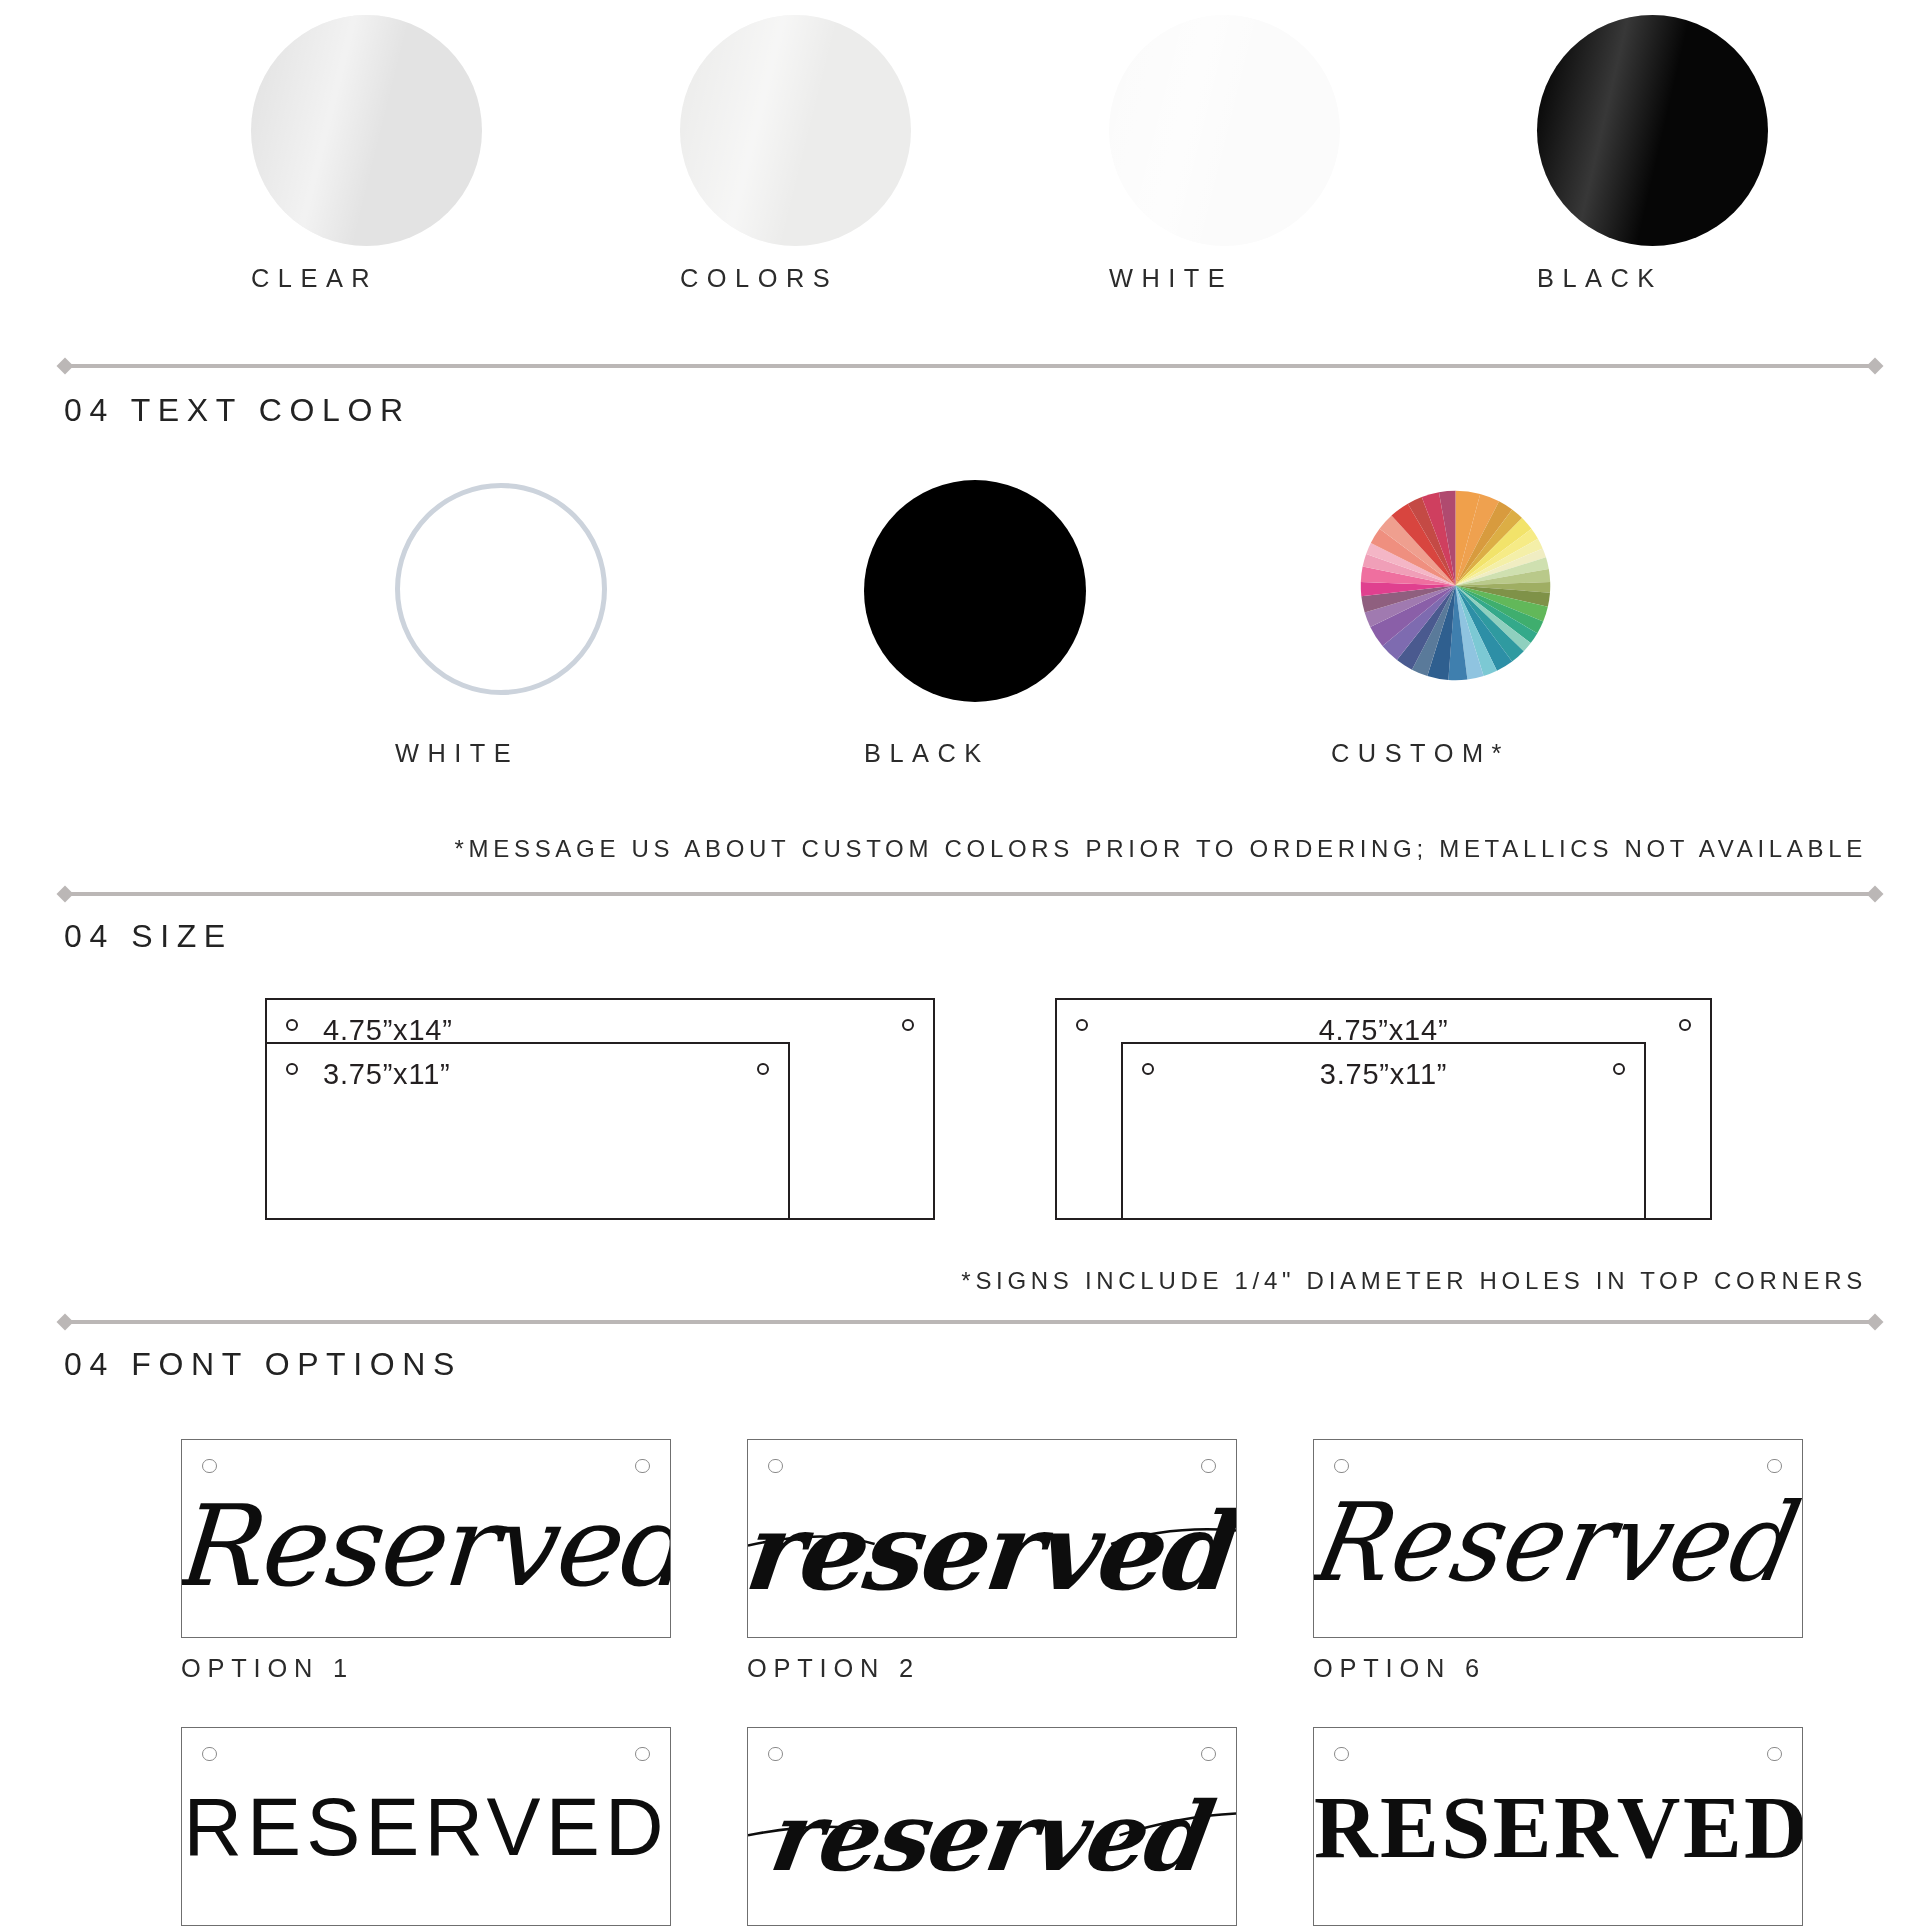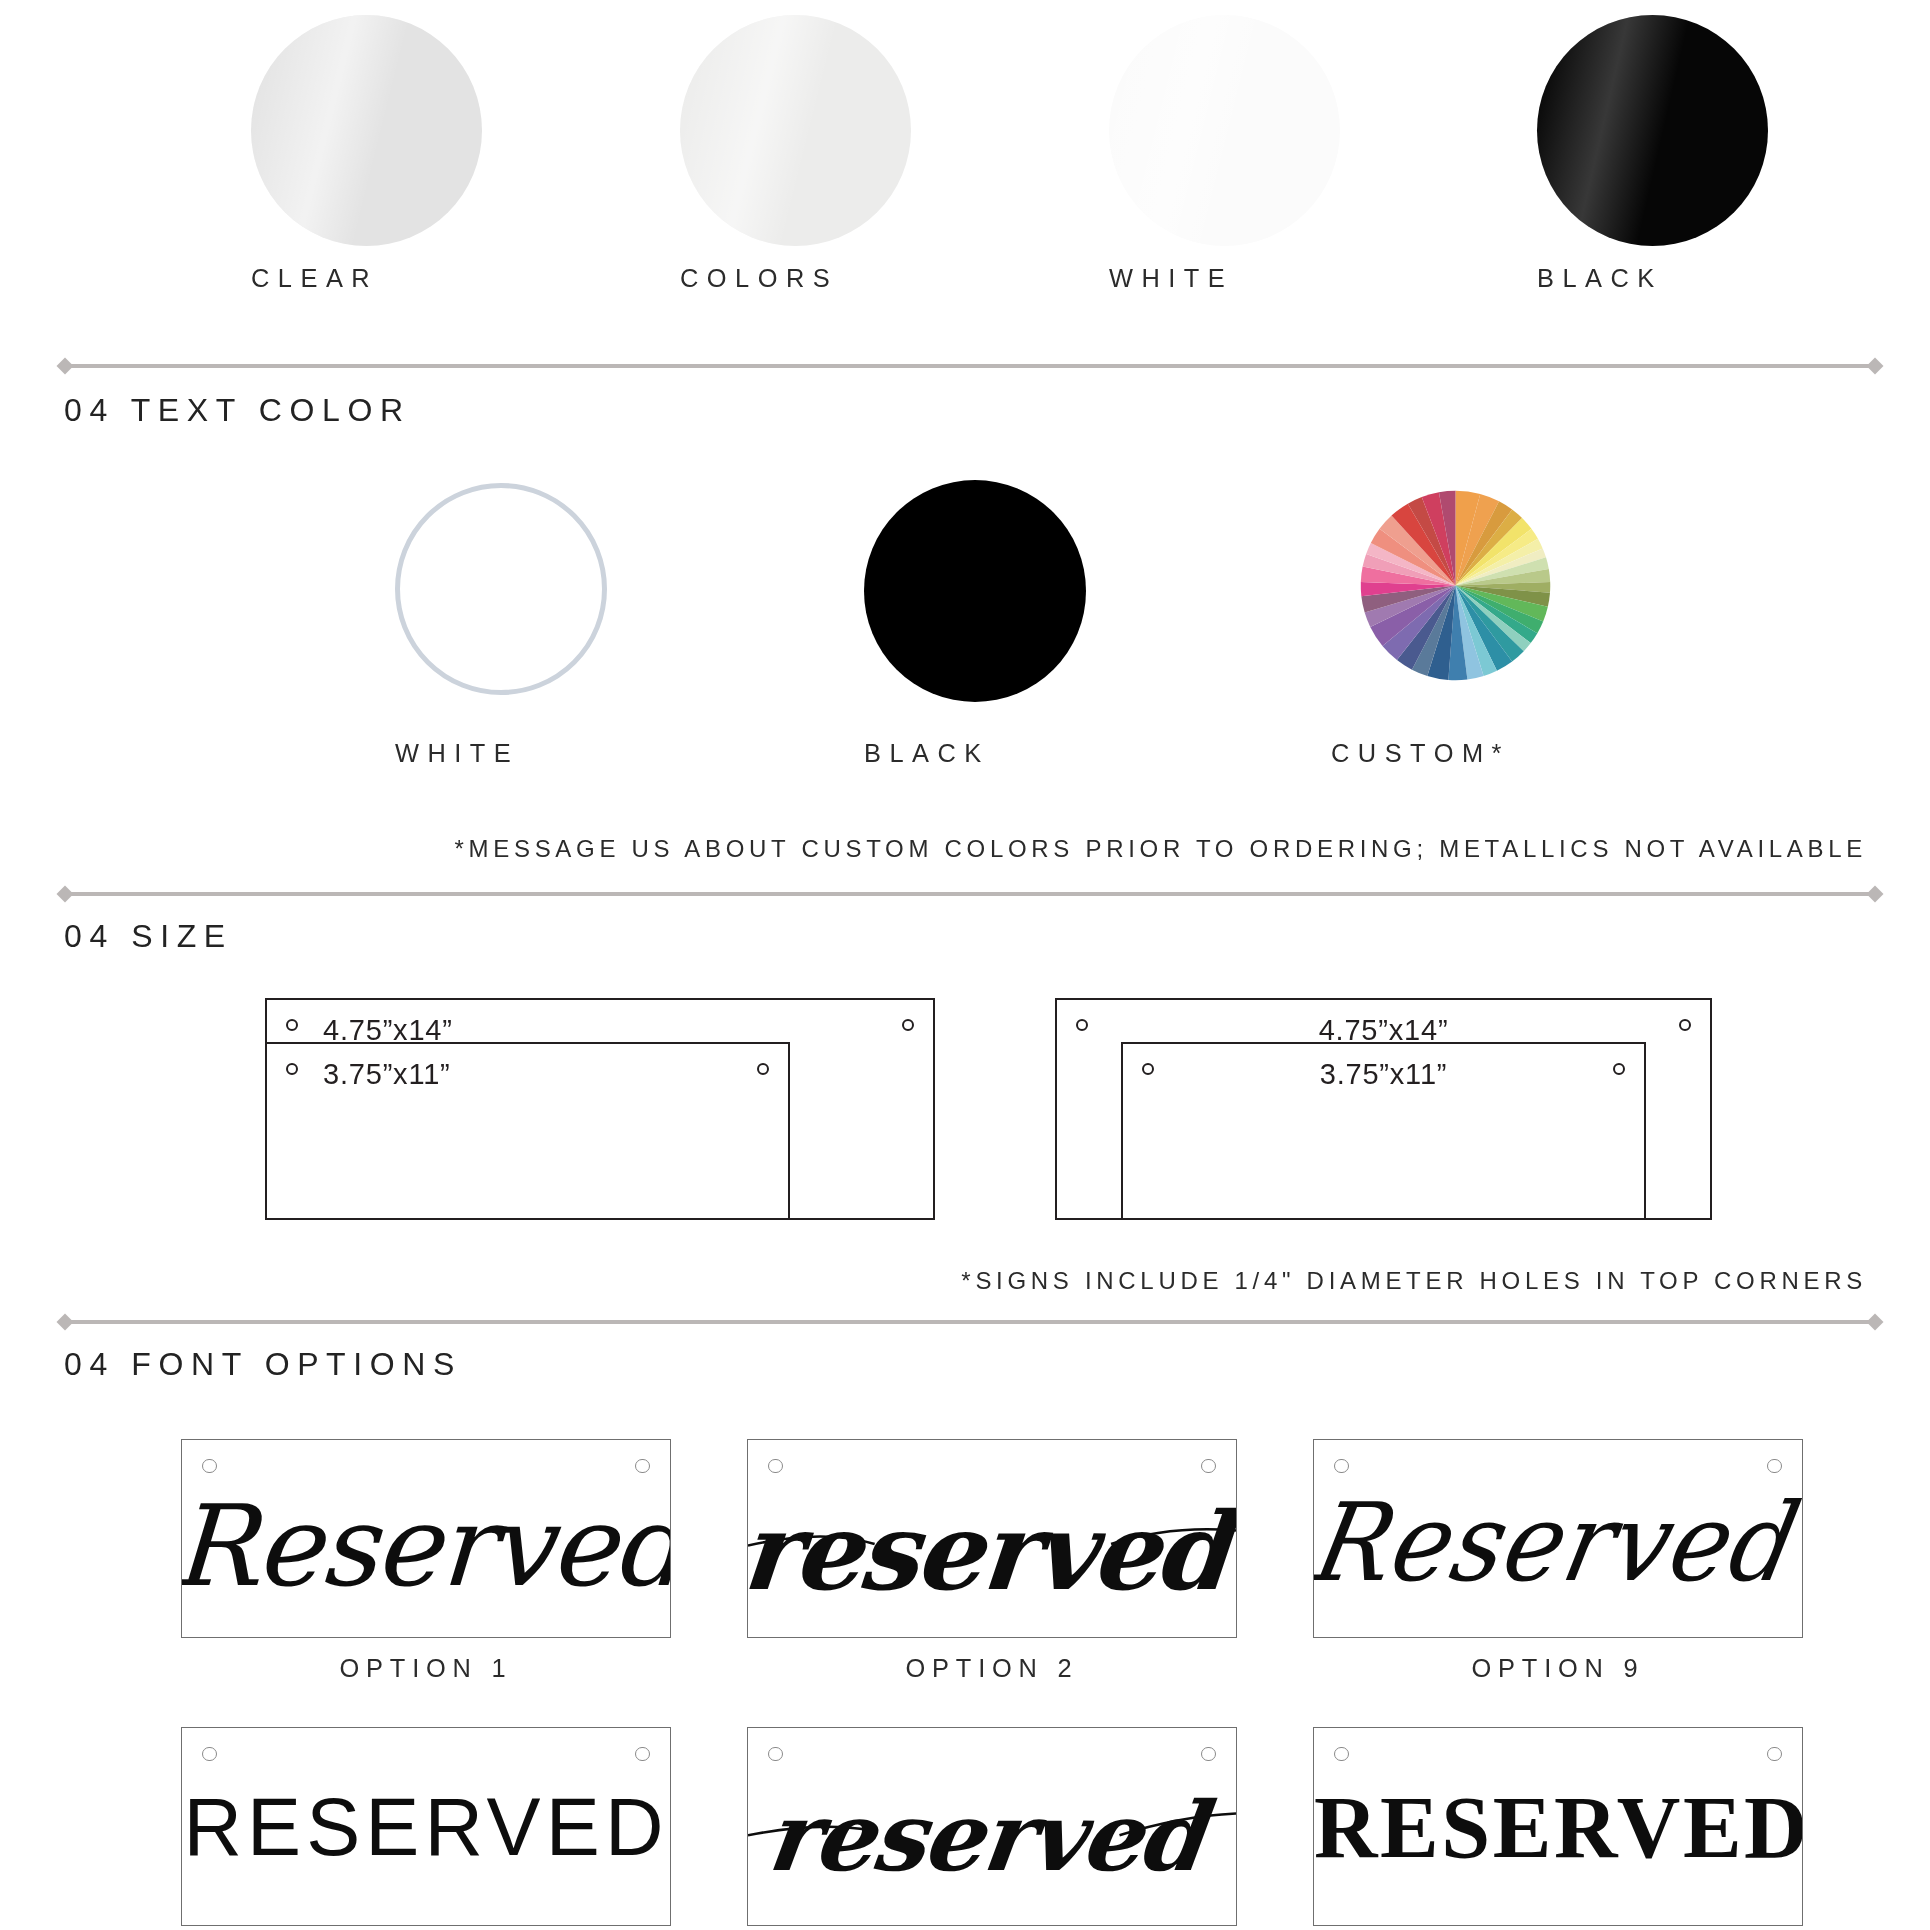--- a/index.html
+++ b/index.html
@@ -201,21 +201,21 @@
   }
   .f-opt6 {
     font-family: "Liberation Serif", serif;
     font-size: 88px;
     font-weight: 700;
     letter-spacing: 2.5px;
   }
 
   .opt-caption {
     position: absolute;
-    text-align: center;
+    text-align: left;
     font-family: "Liberation Sans", sans-serif;
     font-size: 25.4px;
     letter-spacing: 6.8px;
     color: #2b2b2b;
     font-weight: 300;
     white-space: nowrap;
   }
 
   
   .flourish { position: absolute; left: 0; top: 0; width: 100%; height: 100%; }
@@ -372,21 +372,21 @@
     </svg>
     <div class="word f-opt2" style="top:49px;">reserved</div>
   </div>
   <div class="opt-caption" style="left:747px;top:1654px;width:490px;">OPTION 2</div>
 
   <div class="sign" style="left:1313px;top:1439px;width:490px;height:199px;">
     <div class="shole left"></div>
     <div class="shole right"></div>
     <div class="word f-opt3" style="top:44px;">Reserved</div>
   </div>
-  <div class="opt-caption" style="left:1313px;top:1654px;width:490px;">OPTION 9</div>
+  <div class="opt-caption" style="left:1313px;top:1654px;width:490px;">OPTION 6</div>
 
   <div class="sign" style="left:181px;top:1727px;width:490px;height:199px;">
     <div class="shole left"></div>
     <div class="shole right"></div>
     <div class="word f-opt4" style="top:53px;">RESERVED</div>
   </div>
 
   <div class="sign" style="left:747px;top:1727px;width:490px;height:199px;">
     <div class="shole left"></div>
     <div class="shole right"></div>

